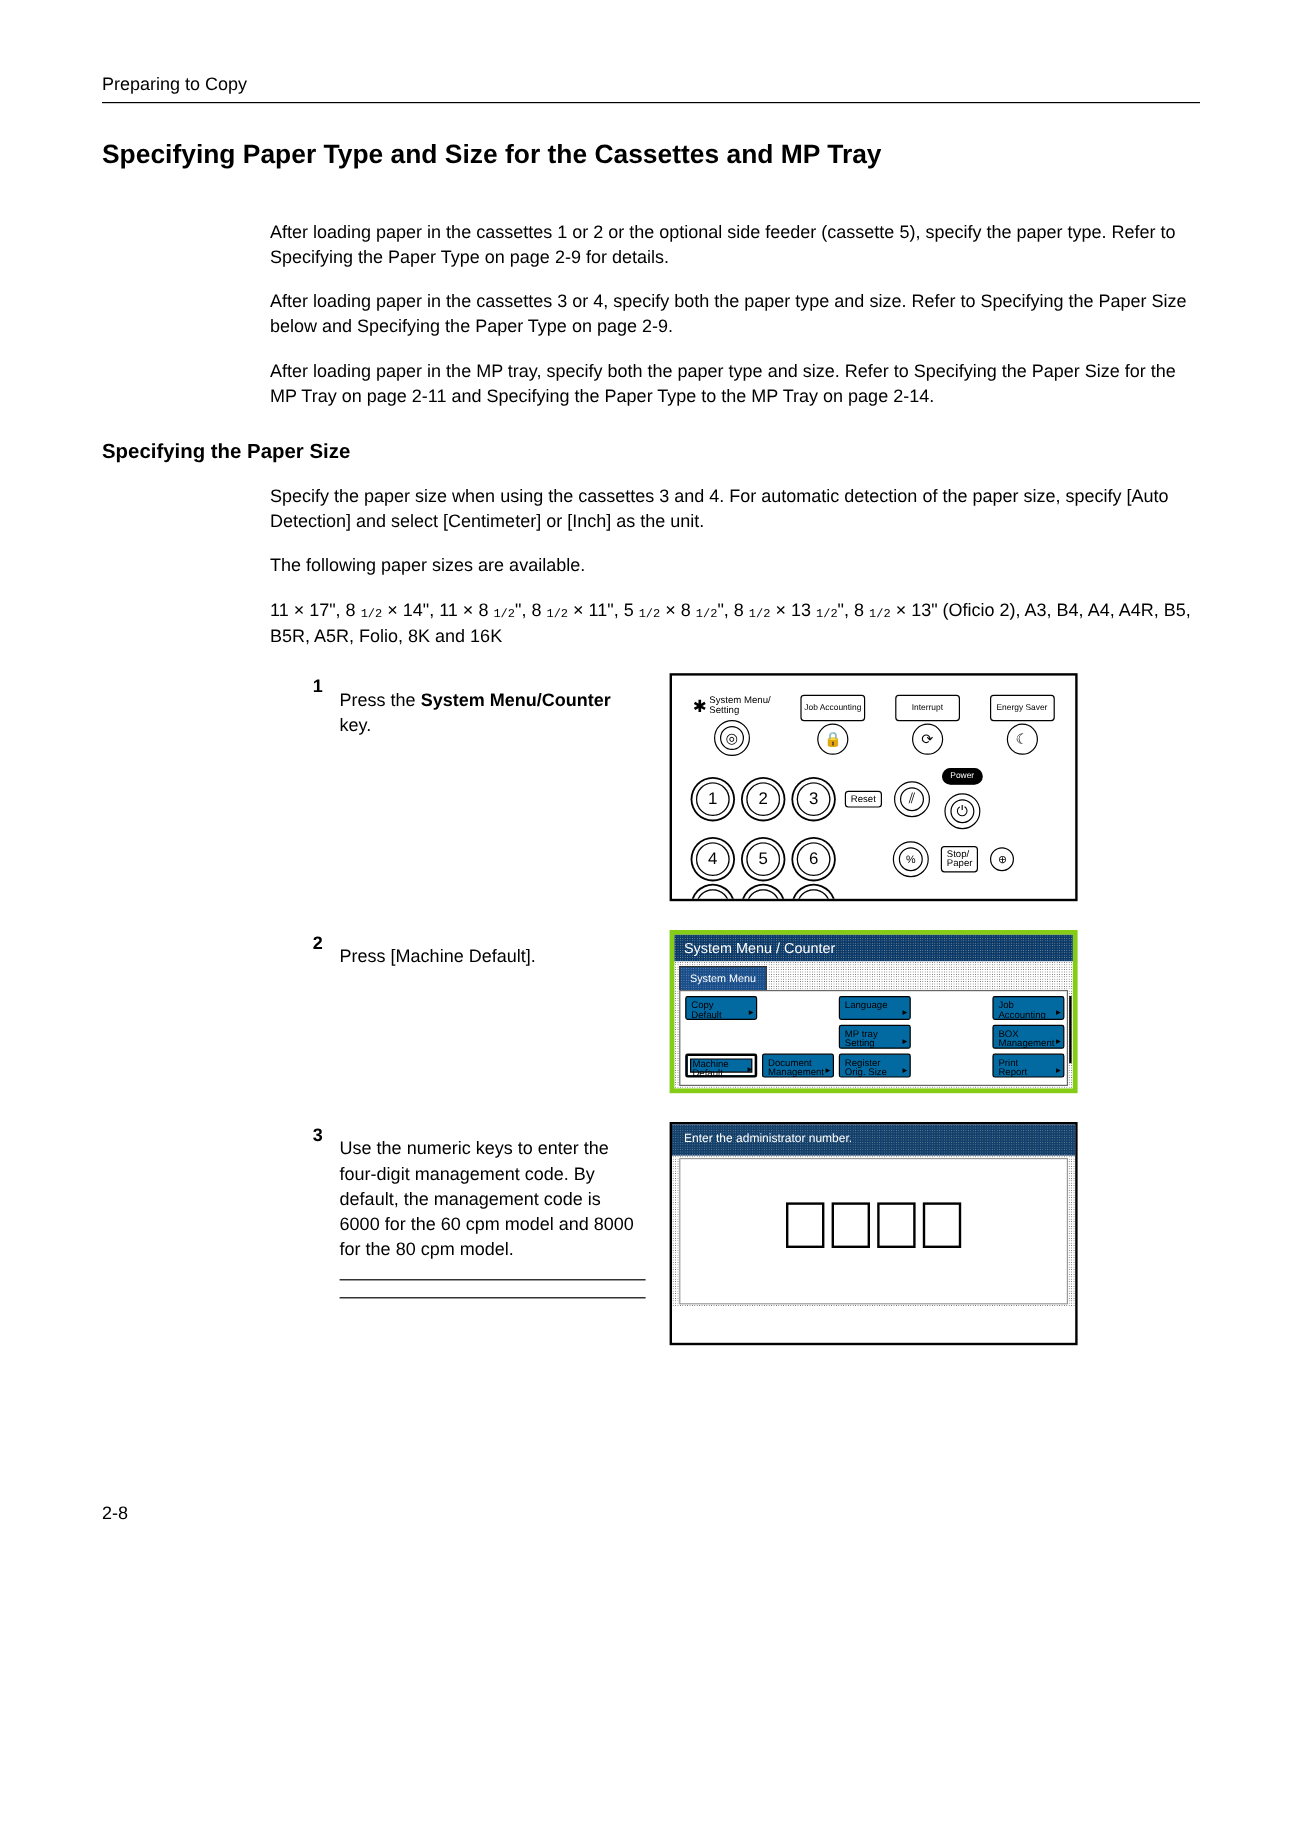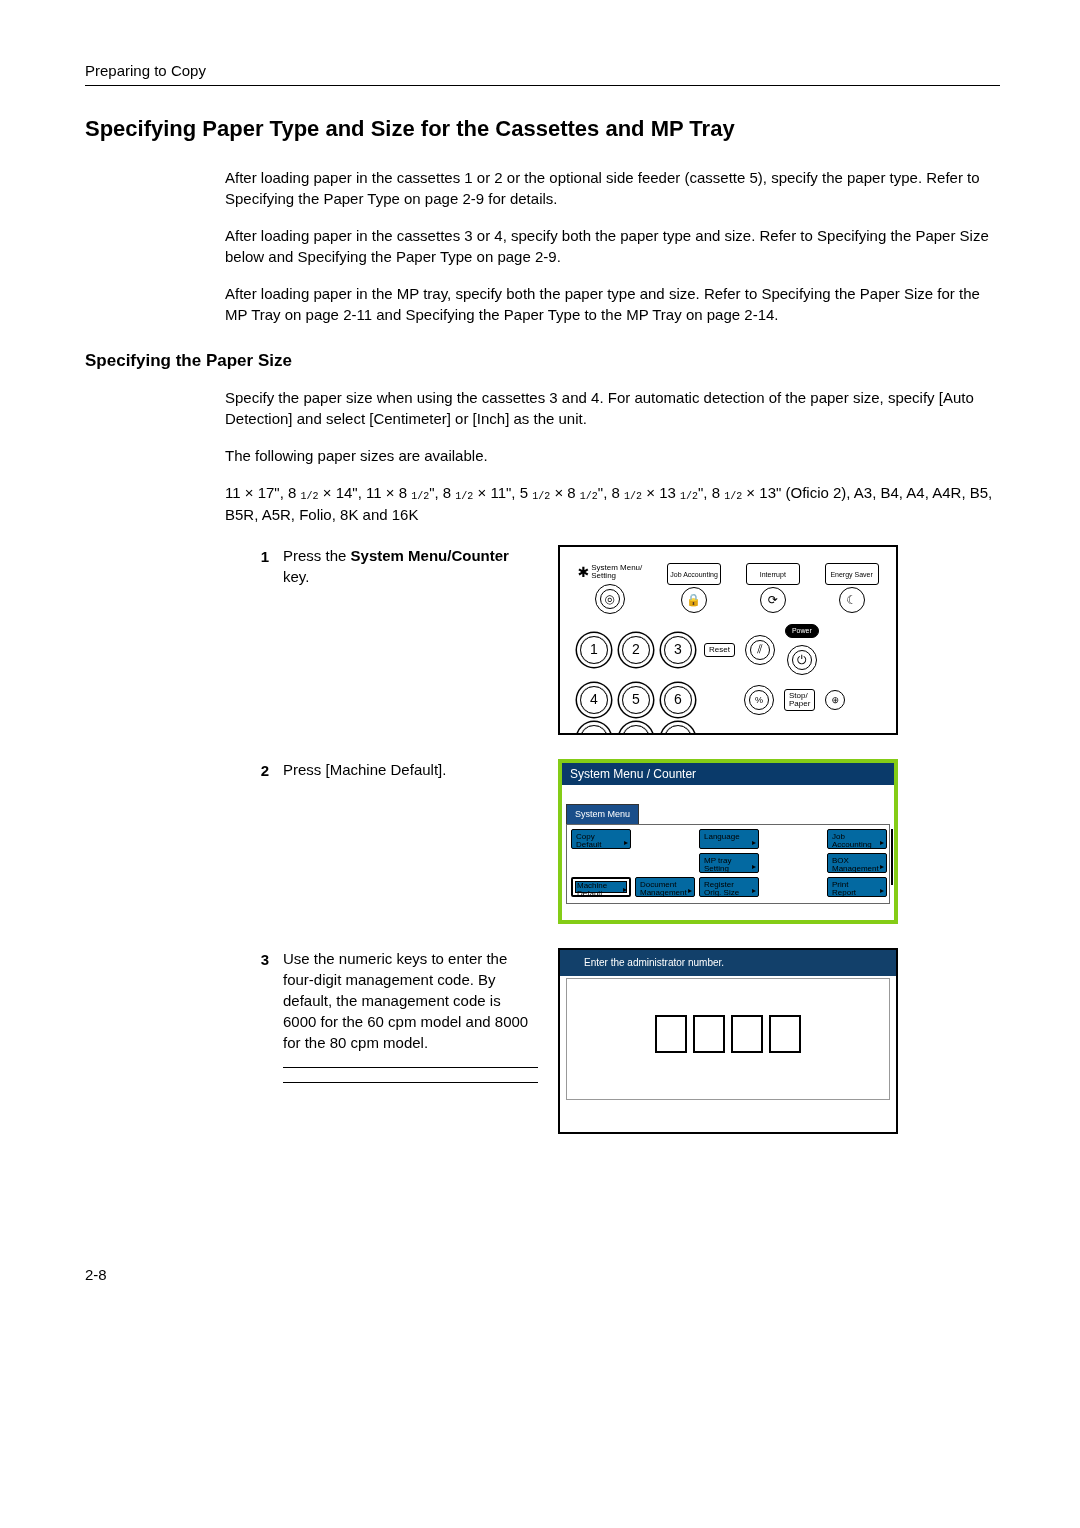--- a/index.html
+++ b/index.html
@@ -14,21 +14,21 @@
   }
   .header-section {
     border-bottom: 1px solid #000;
     padding-bottom: 4px;
     margin-bottom: 28px;
   }
   .running-head { font-size: 15px; text-align: right; }
   h1 {
     font-size: 22px;
     font-weight: bold;
-    margin: 0 0 22px 0;
+    margin: 0 0 38px 0;
   }
   .indent-block { margin-left: 140px; margin-bottom: 16px; }
   .italic { }
   h2 {
     font-size: 17px;
     font-weight: bold;
     margin: 24px 0 14px 0;
   }
   .frac { font-size: 10px; vertical-align: -1px; font-family: Liberation Mono, monospace; }
   ol.steps {
@@ -44,21 +44,21 @@
   .step-num {
     width: 24px;
     text-align: right;
     font-weight: bold;
     margin-right: 14px;
     padding-top: 1px;
     margin-left: 160px;
   }
   .step-body { flex: 1; }
   .two-col { display: flex; gap: 20px; align-items: flex-start; }
-  .step-text { width: 255px; }
+  .step-text { width: 255px; margin-top: 12px; }
   .note-rule {
     border: 0; border-top: 1px solid #000;
     margin: 14px 0 8px 0; width: 255px;
   }
   .panel-box {
     border: 2px solid #000;
     padding: 16px 12px 0 12px;
     width: 340px;
     height: 190px;
     overflow: hidden;
@@ -113,21 +113,21 @@
   
   .screen {
     border: 4px solid #84cc16;
     width: 340px;
     box-sizing: border-box;
     background: #fff;
   }
   .dither {
     background-image: radial-gradient(#555 0.5px, transparent 0.5px);
     background-size: 2px 2px;
-    padding: 16px 0;
+    padding: 2px 0;
   }
   .screen-title {
     color: #fff; font-size: 12px; padding: 3px 8px;
     font-weight: normal;
     background:
       radial-gradient(#999 0.5px, transparent 0.5px) 0 0/2px 2px,
       linear-gradient(#0a3a6a,#0a3a6a);
   }
   .screen-tab {
     background:#1a4e8a; color:#fff; font-size:9px;
@@ -159,21 +159,21 @@
   .scrollbar div { height:6px; background:#444; }
   .gap-col { width:60px; }
 
   
   .admin-screen {
     border: 2px solid #000;
     width: 340px; box-sizing:border-box;
     padding-bottom: 30px;
   }
   .admin-head {
-    color:#fff; font-size:10px; padding:6px 24px;
+    color:#fff; font-size:10px; padding:6px 10px;
     background:
       radial-gradient(#789 0.5px, transparent 0.5px) 0 0/2px 2px,
       linear-gradient(#12406a,#12406a);
   }
   .code-boxes {
     display:flex; gap:6px; justify-content:center; margin:36px 0;
   }
   .code-box {
     width:28px; height:34px; border:2px solid #000;
   }

